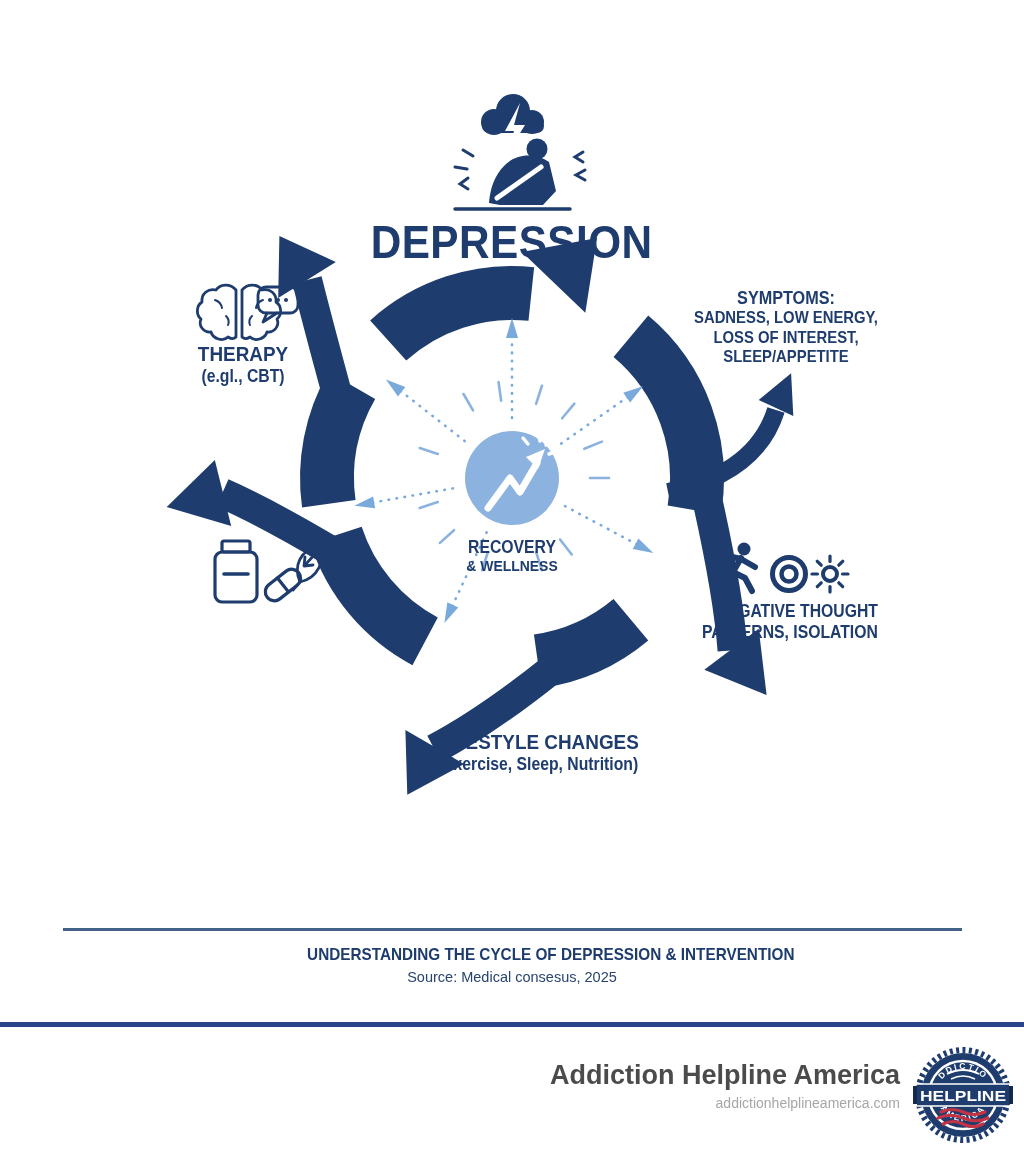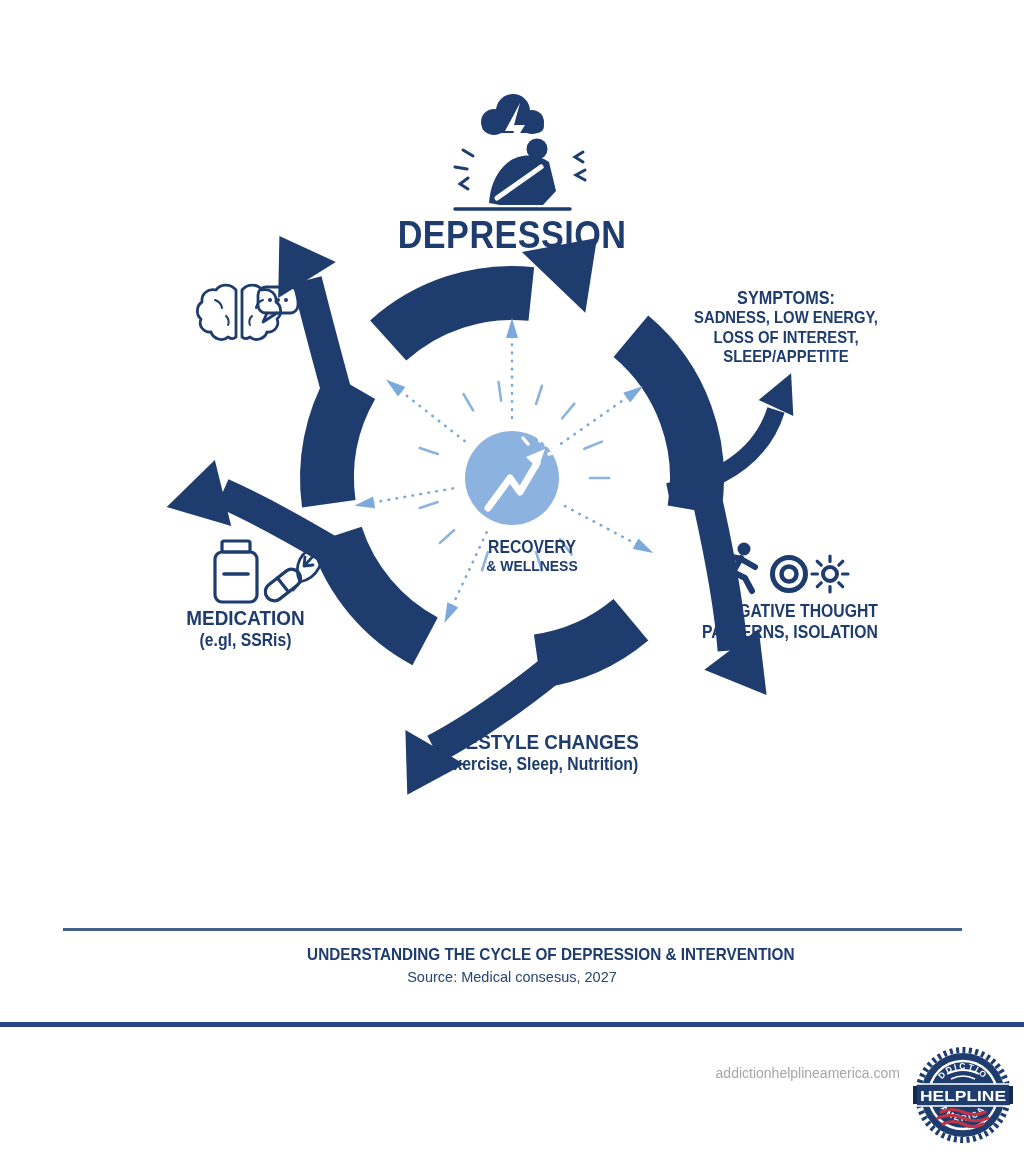--- a/index.html
+++ b/index.html
@@ -2,32 +2,32 @@
 <html><head>
 <meta charset="utf-8">
 <style>
   html,body{margin:0;padding:0;background:#fff;}
   .stage{position:relative;width:1024px;height:1154px;background:#ffffff;overflow:hidden;
          font-family:"Liberation Sans",sans-serif;}
   .stage svg.art{position:absolute;left:0;top:0;width:1024px;height:1154px;}
   .lbl{position:absolute;color:#1e3c6d;white-space:nowrap;}
   .cx{transform:scaleX(.9);transform-origin:50% 50%;}
   .cxl{transform:scaleX(.9);transform-origin:0 50%;}
-  .title{left:262px;top:214px;width:500px;text-align:center;font-size:38px;font-weight:700;letter-spacing:.5px;}
+  .title{left:262px;top:214px;width:500px;text-align:center;font-size:47px;font-weight:700;letter-spacing:.5px;}
   .node-title{font-size:21px;font-weight:700;line-height:24px;}
   .node-sub{font-size:17.5px;font-weight:700;line-height:21px;}
   .therapy{left:148px;top:342px;width:190px;text-align:center;}
   .medication{left:148px;top:606px;width:195px;text-align:center;}
   .lifestyle{left:378px;top:730px;width:320px;text-align:center;}
   .symptoms{left:694px;top:288px;text-align:center;}
   .symptoms .l0{font-size:18px;font-weight:700;line-height:20px;}
   .symptoms .ln{font-size:16.5px;font-weight:700;line-height:19.5px;}
   .negative{left:702px;top:601px;text-align:right;}
   .negative div{font-size:17.5px;font-weight:700;line-height:21px;}
-  .recovery{left:432px;top:537px;width:200px;text-align:center;}
+  .recovery{left:412px;top:537px;width:200px;text-align:center;}
   .recovery .r1{font-size:17.5px;font-weight:700;line-height:20px;}
   .recovery .r2{font-size:15.5px;font-weight:700;line-height:18px;}
   .caption-title{left:0;top:945px;width:1024px;text-align:center;font-size:17px;font-weight:700;color:#1e3c6d;margin-left:39px;}
   .caption-src{left:0;top:969px;width:1024px;text-align:center;font-size:14.5px;font-weight:400;color:#27456f;}
   .divider-thin{position:absolute;left:63px;top:928px;width:899px;height:3px;background:#44618a;}
   .footer-bar{position:absolute;left:0;top:1022px;width:1024px;height:5px;background:#2a4389;}
   .brand-wrap{position:absolute;right:124px;top:1060px;text-align:right;}
   .brand{font-size:27px;font-weight:700;color:#4b4b4b;line-height:30px;white-space:nowrap;}
   .website{font-size:14px;font-weight:400;color:#a6a6a6;line-height:26px;white-space:nowrap;}
 </style>
@@ -226,50 +226,51 @@
     <g stroke="#c13345" stroke-width="3.2" fill="none" stroke-linecap="round">
       <path d="M941 1112 Q952 1107 963 1112 T985 1112"></path>
       <path d="M938 1118 Q950 1112.5 963 1118 T988 1118"></path>
       <path d="M943 1124 Q953 1119 963 1124 T983 1124"></path>
     </g>
   </g>
 </svg>
 
 <div class="lbl title"><span class="cx" style="display:inline-block">DEPRESSION</span></div>
 
+<div class="lbl therapy">
+  <div class="node-title cx">THERAPY</div>
+  <div class="node-sub cx">(e.gl., CBT)</div>
+</div>
 
 <div class="lbl symptoms">
   <div class="l0 cxl">SYMPTOMS:</div>
   <div class="ln cxl">SADNESS, LOW ENERGY,</div>
   <div class="ln cxl">LOSS OF INTEREST,</div>
   <div class="ln cxl">SLEEP/APPETITE</div>
 </div>
 
-<div class="lbl medication">
-  <div class="node-title cx">MEDICATION</div>
-  <div class="node-sub cx">(e.gl, SSRis)</div>
-</div>
 
 <div class="lbl negative">
   <div class="cxl">NEGATIVE THOUGHT</div>
   <div class="cxl">PATTERNS, ISOLATION</div>
 </div>
 
 <div class="lbl lifestyle">
   <div class="node-title cx">LIFESTYLE CHANGES</div>
   <div class="node-sub cx">(Exercise, Sleep, Nutrition)</div>
 </div>
 
 <div class="lbl recovery">
   <div class="r1 cx">RECOVERY</div>
   <div class="r2 cx">&amp; WELLNESS</div>
 </div>
 
 <div class="divider-thin"></div>
 <div class="lbl caption-title"><span class="cx" style="display:inline-block">UNDERSTANDING THE CYCLE OF DEPRESSION &amp; INTERVENTION</span></div>
-<div class="lbl caption-src">Source: Medical consesus, 2027</div>
+<div class="lbl caption-src">Source: Medical consesus, 2025</div>
 
 <div class="footer-bar"></div>
 <div class="brand-wrap">
+  <div class="brand">Addiction Helpline America</div>
   <div class="website">addictionhelplineamerica.com</div>
 </div>
 
 </div>
 
 </body></html>

